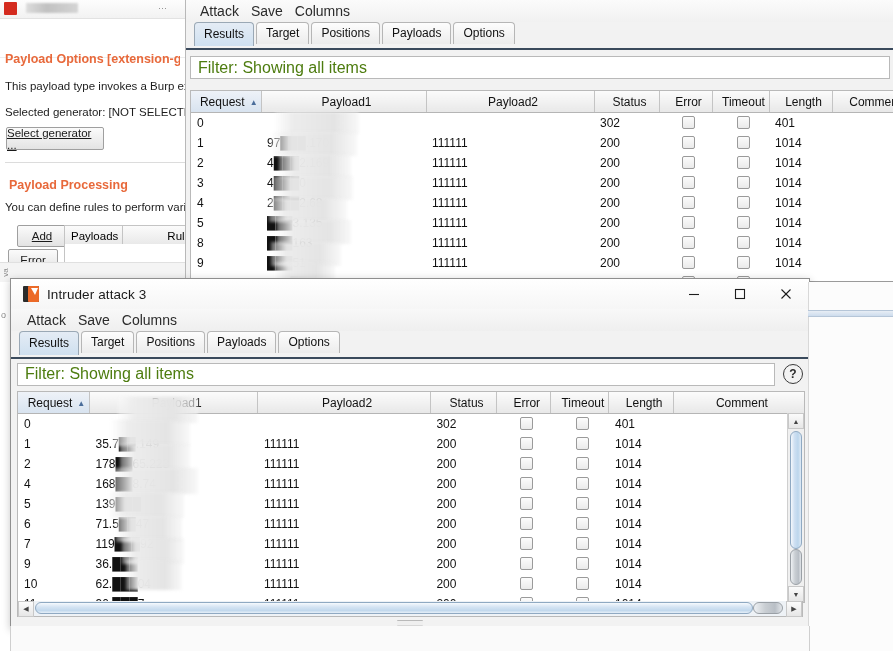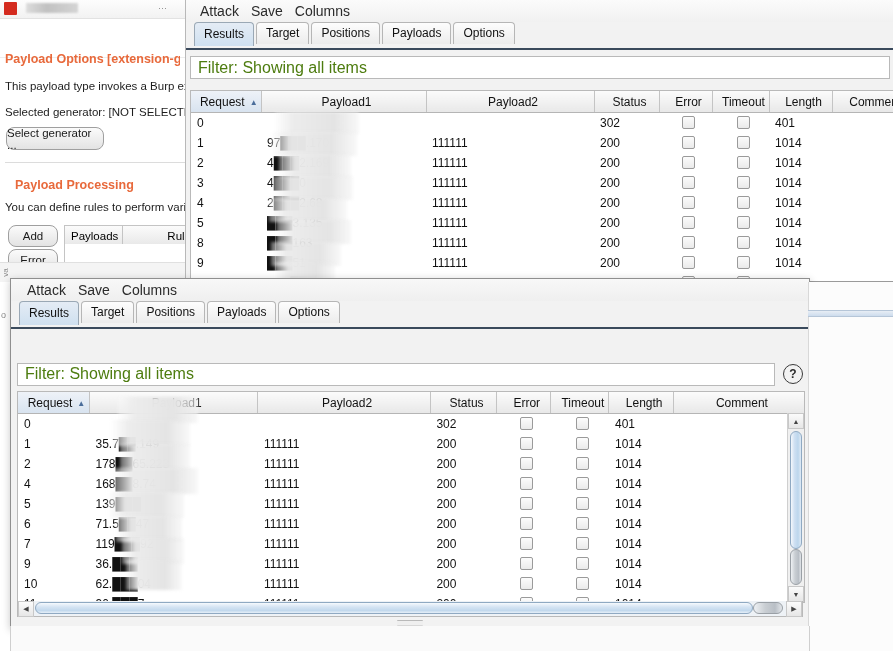--- a/index.html
+++ b/index.html
@@ -117,23 +117,23 @@
   }
 
   .divider-handle{
     position:absolute;width:26px;height:4px;border-top:1px solid #b9b9b9;
     border-bottom:1px solid #d8d8d8;background:#efefef;border-radius:1px;
   }
 
   
   .orange-head{color:#e8693b;font-weight:bold;font-size:12.5px;}
   .btn{
-    border:1px solid #9f9f9f;border-radius:8px;
+    border:1px solid #9f9f9f;border-radius:2px;
     background:linear-gradient(#fbfbfb,#e3e3e3);
-    font-size:11.5px;color:#1a1a1a;display:flex;align-items:center;justify-content:center;
+    font-size:11.5px;color:#1a1a1a;display:flex;align-items:center;justify-content:center;text-decoration:underline;
   }
   .rule-tbl-head{
     background:linear-gradient(#fbfbfb,#e8e8e8);border:1px solid #c4c4c4;
     font-size:11.5px;display:flex;align-items:center;
   }
   .rule-tbl-head span{padding-left:6px;height:100%;display:flex;align-items:center;}
 </style>
 </head>
 <body>
 
@@ -150,23 +150,23 @@
   <div style="position:absolute;left:0;top:58px;width:190px;">
     <div class="orange-head" style="position:absolute;left:5px;top:-6px;white-space:nowrap;overflow:hidden;width:175px;">Payload Options [extension-generated]</div>
     <div style="position:absolute;left:5px;top:22px;font-size:11.5px;color:#1d1d1d;white-space:nowrap;">This payload type invokes a Burp ext</div>
     <div style="position:absolute;left:5px;top:48px;font-size:11.5px;color:#1d1d1d;white-space:nowrap;">Selected generator: [NOT SELECTED</div>
     <div class="btn" style="position:absolute;left:6px;top:69px;width:96px;height:21px;">Select generator ...</div>
   </div>
 
   <div style="position:absolute;left:5px;top:162px;width:180px;height:1px;background:#dcdcdc;"></div>
 
   <div style="position:absolute;left:0;top:170px;width:190px;">
-    <div class="orange-head" style="position:absolute;left:15px;top:8px;white-space:nowrap;">Payload Processing</div>
+    <div class="orange-head" style="position:absolute;left:9px;top:8px;white-space:nowrap;">Payload Processing</div>
     <div style="position:absolute;left:5px;top:31px;font-size:11.5px;color:#1d1d1d;white-space:nowrap;">You can define rules to perform vario</div>
-    <div class="btn" style="position:absolute;left:8px;top:55px;width:48px;height:20px;">Add</div>
+    <div class="btn" style="position:absolute;left:17px;top:55px;width:48px;height:20px;">Add</div>
     <div class="btn" style="position:absolute;left:8px;top:79px;width:48px;height:20px;">Error</div>
     <div class="rule-tbl-head" style="position:absolute;left:64px;top:55px;width:126px;height:19px;">
       <span style="width:56px;border-right:1px solid #c4c4c4;">Payloads</span>
       <span style="flex:1;margin-left:38px;">Rule</span>
     </div>
     <div style="position:absolute;left:64px;top:74px;width:126px;height:28px;background:#fff;border:1px solid #c4c4c4;border-top:none;"></div>
   </div>
 
   <div style="position:absolute;left:0;top:262px;width:190px;height:20px;background:#f4f4f4;border-top:1px solid #e0e0e0;"></div>
 </div>
@@ -322,20 +322,42 @@
       <i style="left:8px;top:108px;width:74px;height:24px;"></i>
       <i style="left:2px;top:130px;width:70px;height:24px;"></i>
       <i style="left:6px;top:150px;width:60px;height:22px;"></i>
     </div>
   </div>
 </div>
 
 <div class="win" style="left:10px;top:278px;width:798px;height:348px;background:#f2f2f2;
             border:1px solid #8f8f8f;box-shadow:0 2px 8px rgba(0,0,0,.22);overflow:hidden;">
 
+  <div class="titlebar">
+    <div class="burp-logo"></div>
+    <div class="title-text">Intruder attack 3</div>
+    <div class="wbtns">
+      <div class="wbtn">
+        <svg width="12" height="12" viewBox="0 0 12 12">
+            <line x1="1" y1="6.5" x2="11" y2="6.5" stroke="#1d1d1d" stroke-width="1.1"></line>
+          </svg>
+      </div>
+      <div class="wbtn">
+        <svg width="12" height="12" viewBox="0 0 12 12">
+            <rect x="1.5" y="1.5" width="9" height="9" fill="none" stroke="#1d1d1d" stroke-width="1.1"></rect>
+          </svg>
+      </div>
+      <div class="wbtn">
+        <svg width="12" height="12" viewBox="0 0 12 12">
+            <line x1="1.5" y1="1.5" x2="10.5" y2="10.5" stroke="#1d1d1d" stroke-width="1.1"></line>
+            <line x1="10.5" y1="1.5" x2="1.5" y2="10.5" stroke="#1d1d1d" stroke-width="1.1"></line>
+          </svg>
+      </div>
+    </div>
+  </div>
 
   <div class="menubar" style="height:22px;border-bottom:none;background:linear-gradient(#f8f8f8,#efefef);">
     <div class="menu-item">Attack</div>
     <div class="menu-item">Save</div>
     <div class="menu-item">Columns</div>
   </div>
 
   <div class="tabstrip" style="height:28px;">
     <div class="tab active">Results</div>
     <div class="tab">Target</div>

